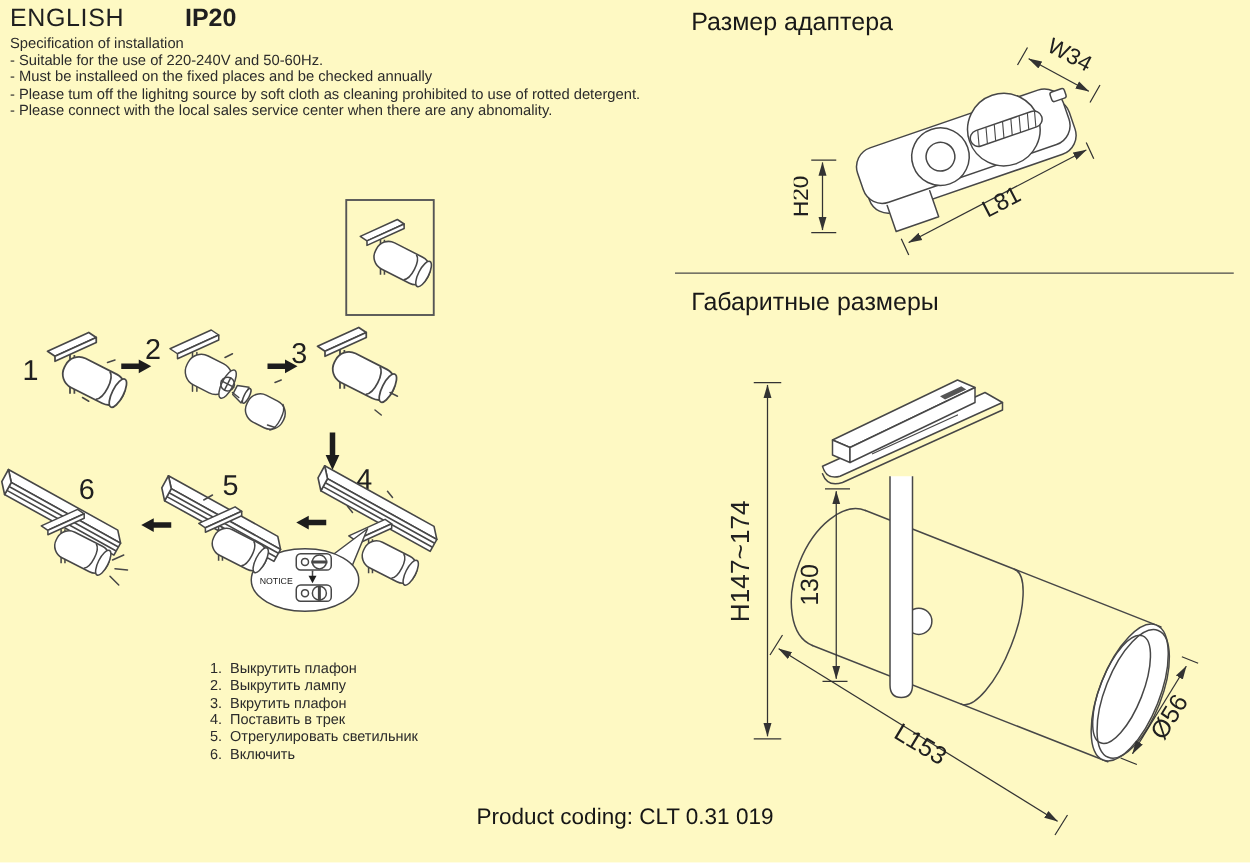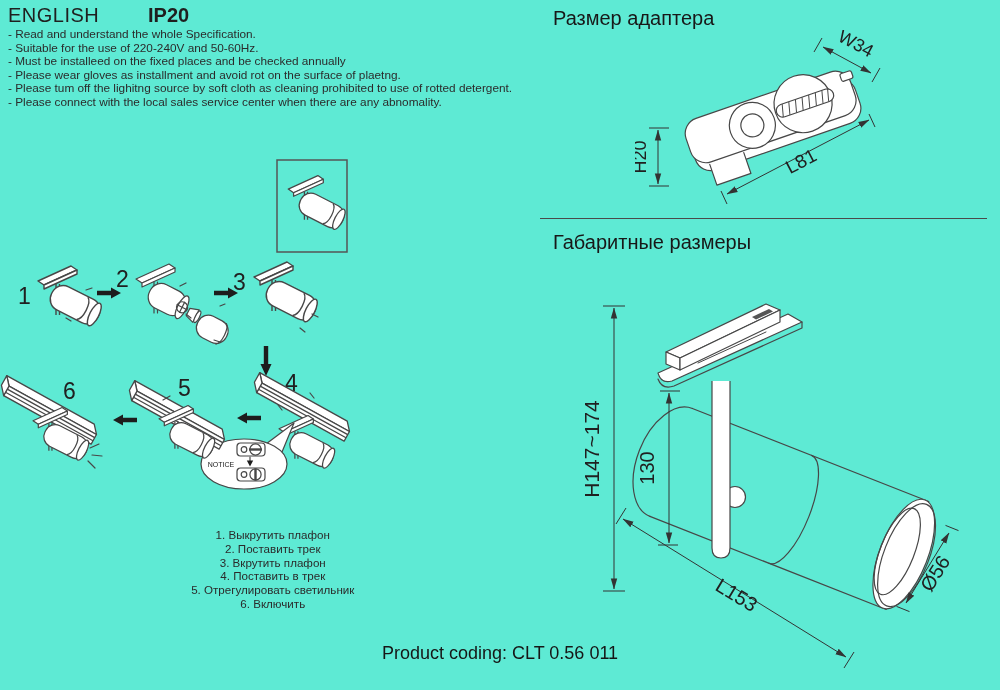--- a/index.html
+++ b/index.html
@@ -1,22 +1,22 @@
 <!DOCTYPE html>
 <html><head>
 <meta charset="utf-8">
 <style>
   html,body{margin:0;padding:0;background:#fff;}
-  #page{position:relative;width:1000px;height:690px;background:#5eead4;overflow:hidden;
+  #page{position:relative;width:1000px;height:690px;background:#fef9c3;overflow:hidden;
         font-family:"Liberation Sans", sans-serif;color:#1f1f1f;}
   .abs{position:absolute;}
   .h-lang{left:8px;top:4px;font-size:20px;letter-spacing:.5px;}
   .h-ip{left:148px;top:4px;font-size:20px;font-weight:bold;}
   .spec{left:8px;top:28px;font-size:11.8px;line-height:13.6px;color:#2b2b2b;white-space:nowrap;}
-  .ru-list{left:188px;top:528px;font-size:11.6px;line-height:13.8px;color:#2b2b2b;white-space:nowrap;text-align:center;}
+  .ru-list{left:168px;top:528px;font-size:11.6px;line-height:13.8px;color:#2b2b2b;white-space:nowrap;}
   .ru-list .num{display:inline-block;width:16px;}
   .sec-title{font-size:20px;color:#181818;white-space:nowrap;}
   .t-adapter{left:553px;top:7px;}
   .t-overall{left:553px;top:231px;text-align:right;}
   .divider{left:540px;top:218px;width:447px;height:0;border-top:1.5px solid #4a4a4a;}
   .coding{left:0;top:643px;width:1000px;text-align:center;font-size:18px;color:#161616;}
   svg{display:block;}
   svg text{font-family:"Liberation Sans", sans-serif;fill:#202020;stroke:none;}
   .ln{stroke:#474747;fill:none;stroke-width:1.2;stroke-linejoin:round;stroke-linecap:round;}
   .lnw{stroke:#474747;fill:#fff;stroke-width:1.2;stroke-linejoin:round;}
@@ -69,24 +69,23 @@
         <circle cx="18.5" cy="6.5" r="5.6"></circle>
         <path d="M18.5,0.5 V12.5" stroke-width="2.4" fill="none"></path>
       </g>
     </defs>
   </svg>
 
   <div class="abs h-lang">ENGLISH</div>
   <div class="abs h-ip">IP20</div>
 
   <div class="abs spec">
-    <div>- Read and understand the whole Specification.</div>
+    <div>Specification of installation</div>
     <div>- Suitable for the use of 220-240V and 50-60Hz.</div>
     <div>- Must be installeed on the fixed places and be checked annually</div>
-    <div>- Please wear gloves as installment and avoid rot on the surface of plaetng.</div>
     <div>- Please tum off the lighitng source by soft cloth as cleaning prohibited to use of rotted detergent.</div>
     <div>- Please connect with the local sales service center when there are any abnomality.</div>
   </div>
 
   <svg class="abs" style="left:0;top:150px" width="410" height="372" viewBox="0 150 410 372">
 
     <g>
       <rect x="277" y="160" width="70" height="92" fill="none" stroke="#555" stroke-width="1.5"></rect>
       <use href="#spot" transform="translate(281,172) scale(0.9)"></use>
     </g>
@@ -160,21 +159,21 @@
     <g>
       <text x="63" y="399" font-size="23">6</text>
       <use href="#rail2" transform="translate(9,386) rotate(29)"></use>
       <use href="#spot" transform="translate(26,404) scale(0.88)"></use>
       <path class="ln" d="M90,448 l9,-4 M92,455 l10,1 M88,461 l7,7"></path>
     </g>
   </svg>
 
   <div class="abs ru-list">
     <div><span class="num">1.</span><span>Выкрутить  плафон</span></div>
-    <div><span class="num">2.</span><span>Поставить трек</span></div>
+    <div><span class="num">2.</span><span>Выкрутить лампу</span></div>
     <div><span class="num">3.</span><span>Вкрутить плафон</span></div>
     <div><span class="num">4.</span><span>Поставить в трек</span></div>
     <div><span class="num">5.</span><span>Отрегулировать светильник</span></div>
     <div><span class="num">6.</span><span>Включить</span></div>
   </div>
 
   <div class="abs sec-title t-adapter">Размер адаптера</div>
 
   <svg class="abs" style="left:635px;top:30px" width="360" height="185" viewBox="635 30 360 185">
     <g class="ln" stroke-width="1.1">
@@ -258,15 +257,15 @@
       <text transform="translate(733,601) rotate(31)" font-size="20" text-anchor="middle">L153</text>
     </g>
 
     <g>
       <path class="dim" d="M896.5,606.4 L909.5,611.6 M945.5,525.4 L958.5,530.6"></path>
       <line class="dim" x1="906" y1="603" x2="949" y2="533" marker-start="url(#ah)" marker-end="url(#ah)"></line>
       <text transform="translate(941,577) rotate(-58)" font-size="20" text-anchor="middle">Ø56</text>
     </g>
   </svg>
 
-  <div class="abs coding">Product coding: CLT 0.56 011</div>
+  <div class="abs coding">Product coding: CLT 0.31 019</div>
 
 </div>
 
 </body></html>

